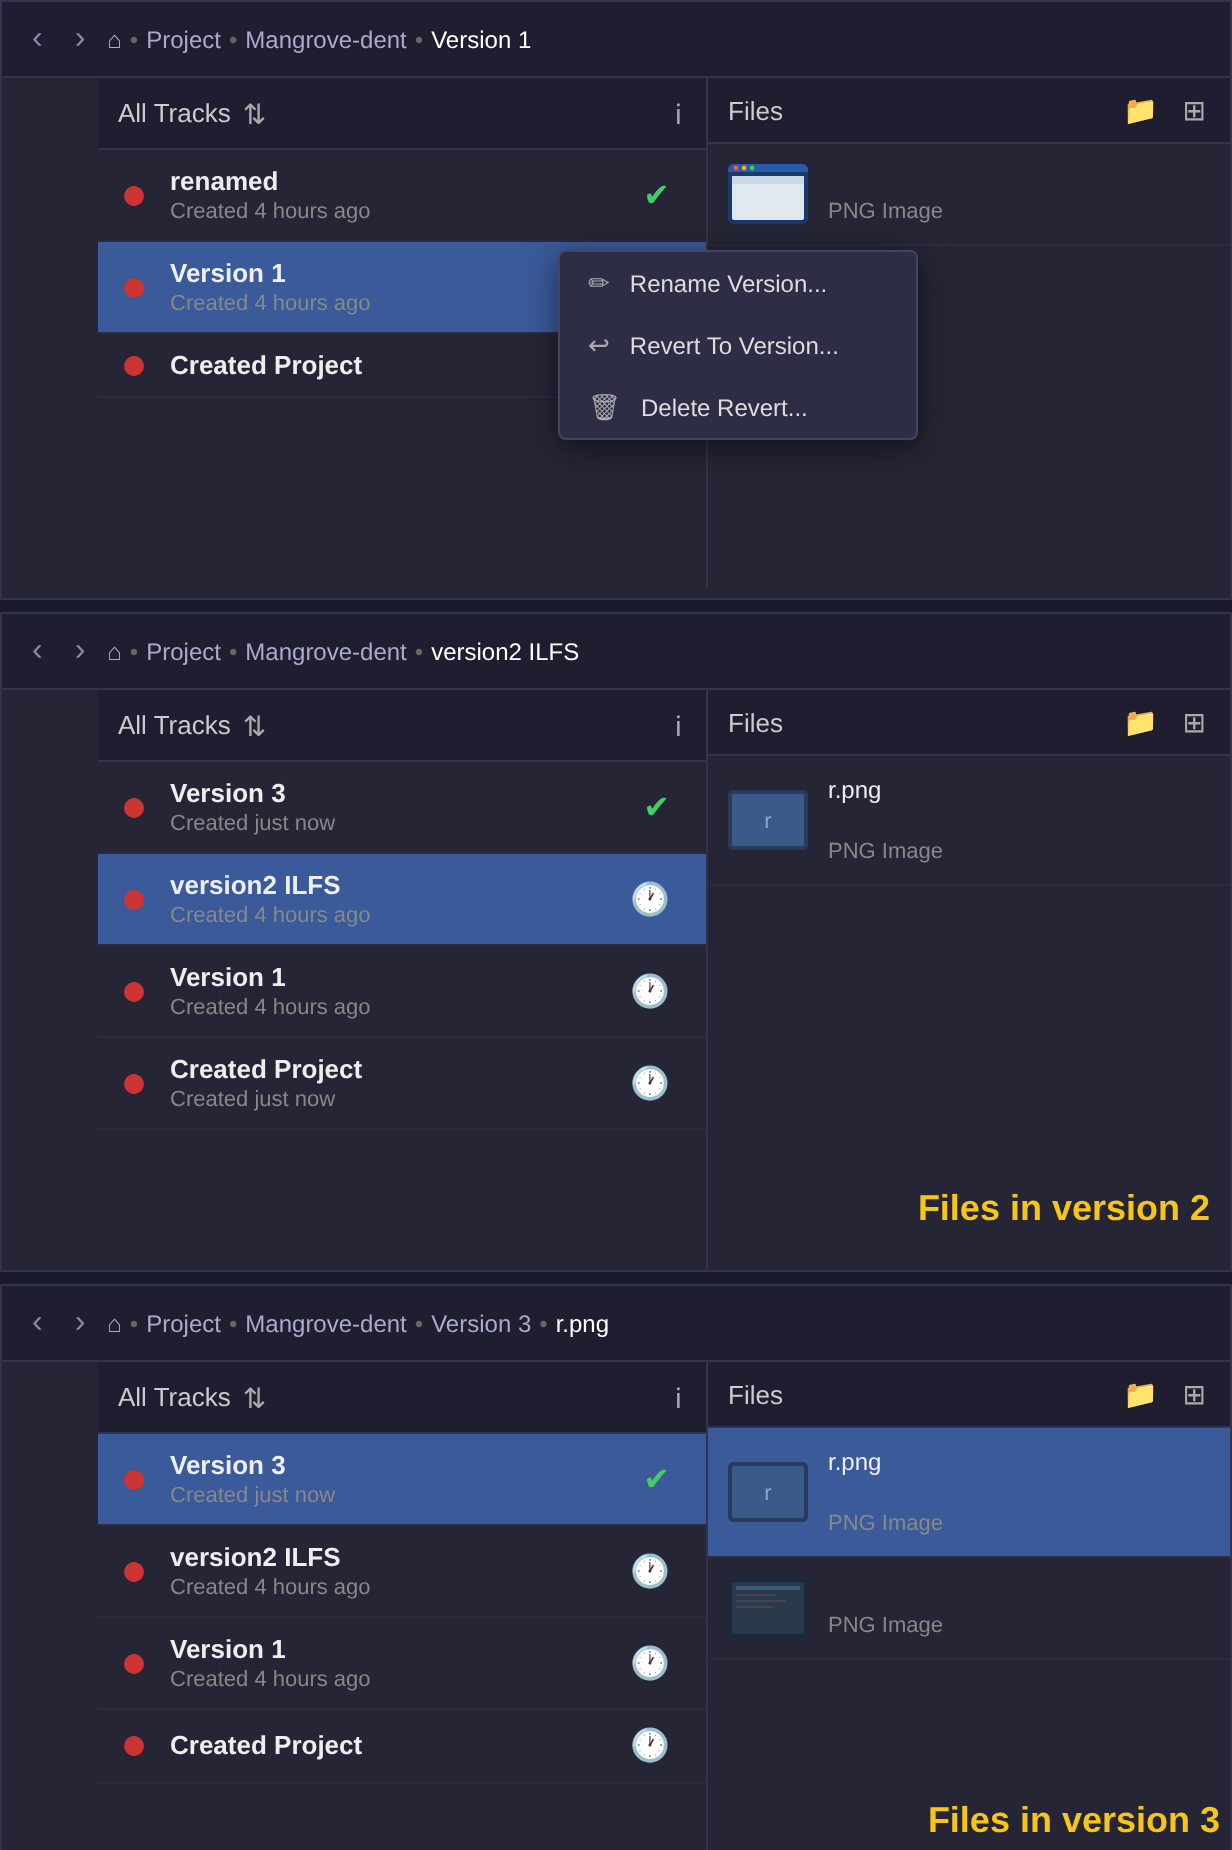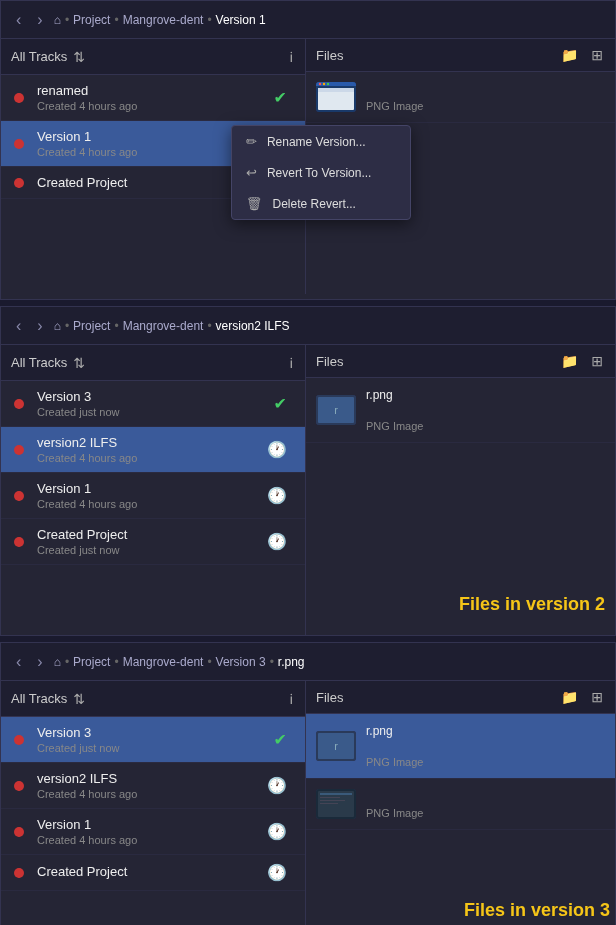--- a/index.html
+++ b/index.html
@@ -49,20 +49,21 @@
     .content-row {
       display: flex;
       height: 100%;
     }
 
     
     .tracks-pane {
       width: 305px;
       border-right: 1px solid #333350;
       flex-shrink: 0;
+      margin-left: 48px;
     }
     .tracks-header {
       display: flex;
       align-items: center;
       justify-content: space-between;
       padding: 6px 10px;
       background: #1e1e30;
       border-bottom: 1px solid #333350;
       font-size: 13px;
       color: #ccc;
@@ -93,21 +94,21 @@
       position: relative;
     }
     .dot {
       width: 10px; height: 10px;
       border-radius: 50%;
       background: #cc3333;
       z-index: 1;
     }
 
     .version-text { flex: 1; }
-    .version-name { font-size: 13px; font-weight: 400; color: #eee; }
+    .version-name { font-size: 13px; font-weight: 700; color: #eee; }
     .version-date { font-size: 11px; color: #888; margin-top: 2px; }
     .version-action { color: #888; font-size: 16px; padding: 0 8px; }
     .version-action.green { color: #44cc66; }
 
     
     .files-pane {
       flex: 1;
       background: #252535;
     }
     .files-header {

